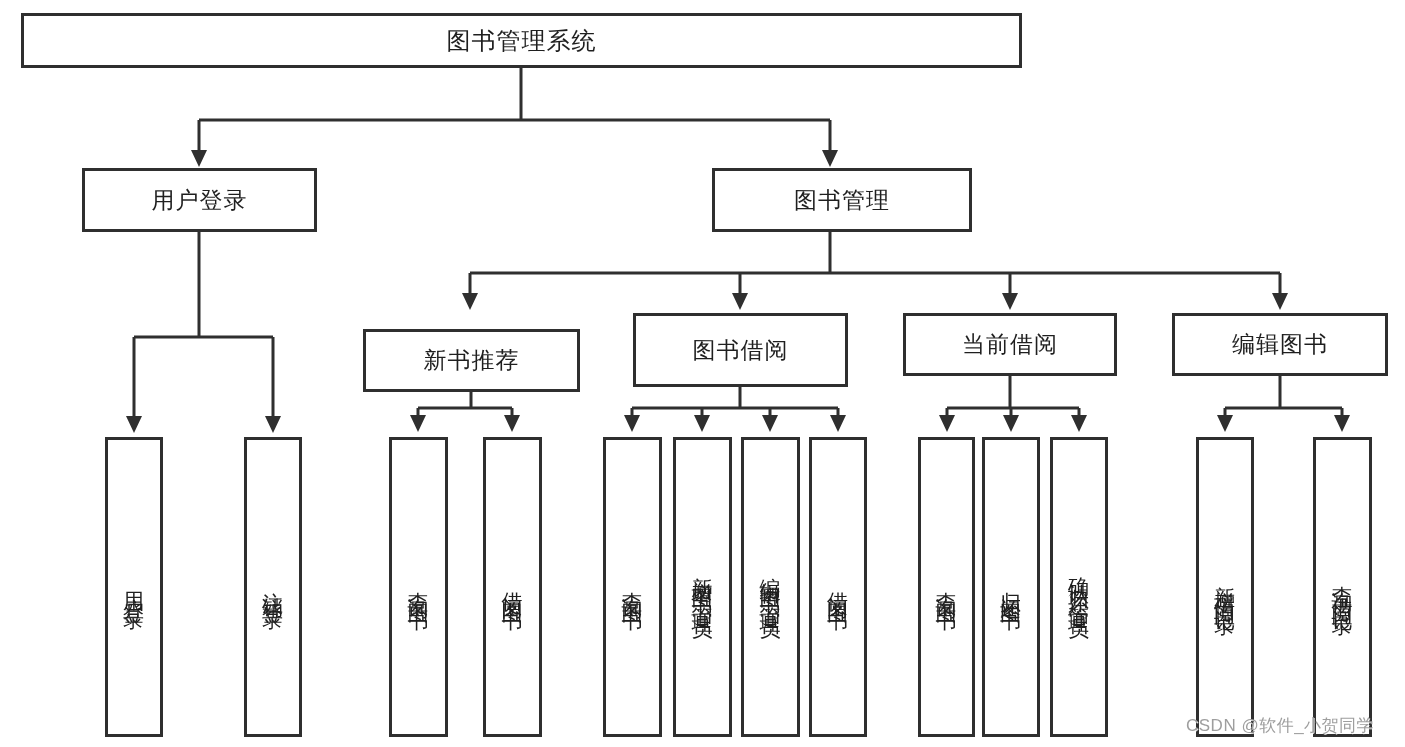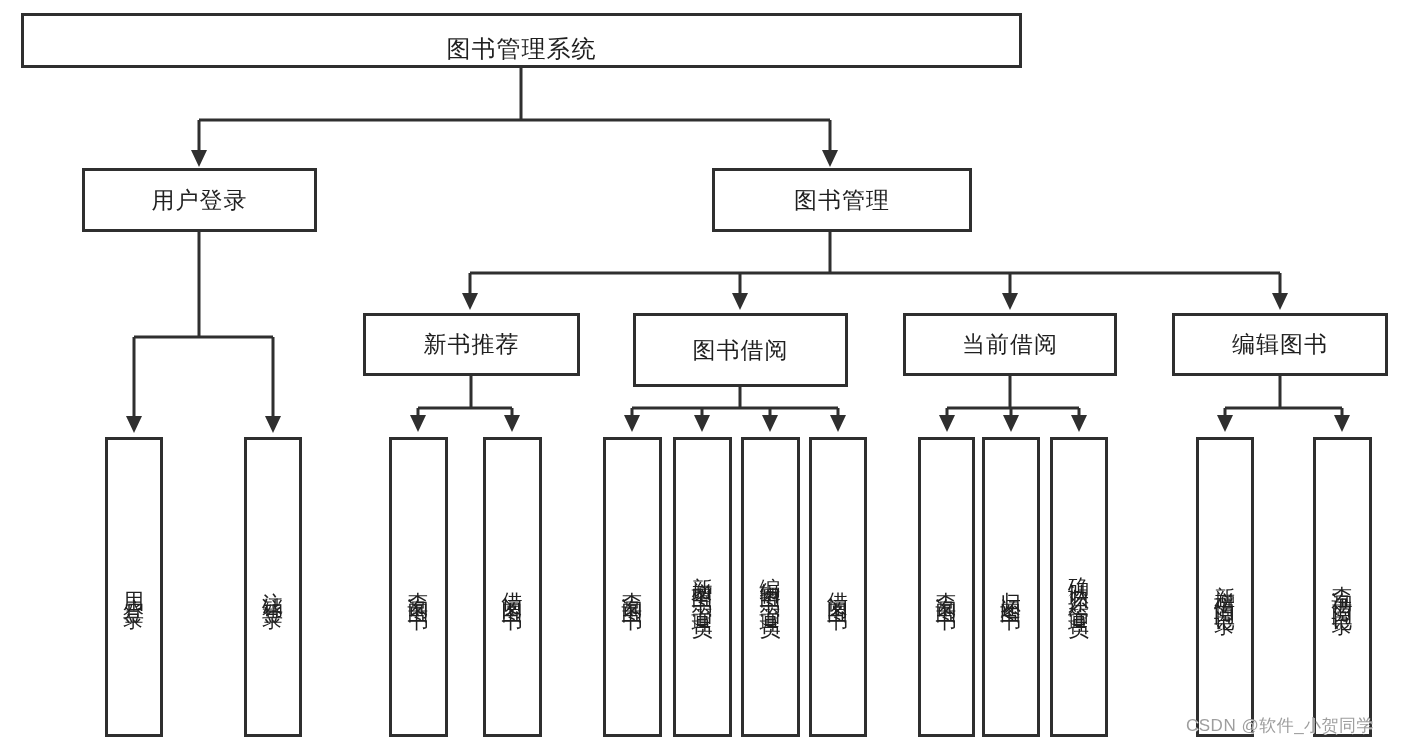--- a/index.html
+++ b/index.html
@@ -32,21 +32,20 @@
     color: #1f1f1f;
     z-index: 2;
   }
   .node.h {
     font-size: 23px;
     letter-spacing: 1px;
     white-space: nowrap;
   }
   .node.root {
     font-size: 24px;
-    align-items: flex-end;
   }
   .node.leaf span {
     writing-mode: vertical-rl;
     text-orientation: mixed;
     font-size: 21px;
     letter-spacing: 6px;
     white-space: nowrap;
     line-height: 1;
   }
   .watermark {
@@ -94,21 +93,21 @@
     <span>图书管理系统</span>
   </div>
 
   <div class="node h" style="left:82px; top:168px; width:235px; height:64px;">
     <span>用户登录</span>
   </div>
   <div class="node h" style="left:712px; top:168px; width:260px; height:64px;">
     <span>图书管理</span>
   </div>
 
-  <div class="node h" style="left:363px; top:313px; width:217px; height:63px;text-align:center;">
+  <div class="node h" style="left:363px; top:329px; width:217px; height:63px;text-align:center;">
     <span>新书推荐</span>
   </div>
   <div class="node h" style="left:633px; top:313px; width:215px; height:74px;">
     <span>图书借阅</span>
   </div>
   <div class="node h" style="left:903px; top:313px; width:214px; height:63px;">
     <span>当前借阅</span>
   </div>
   <div class="node h" style="left:1172px; top:313px; width:216px; height:63px;">
     <span>编辑图书</span>

